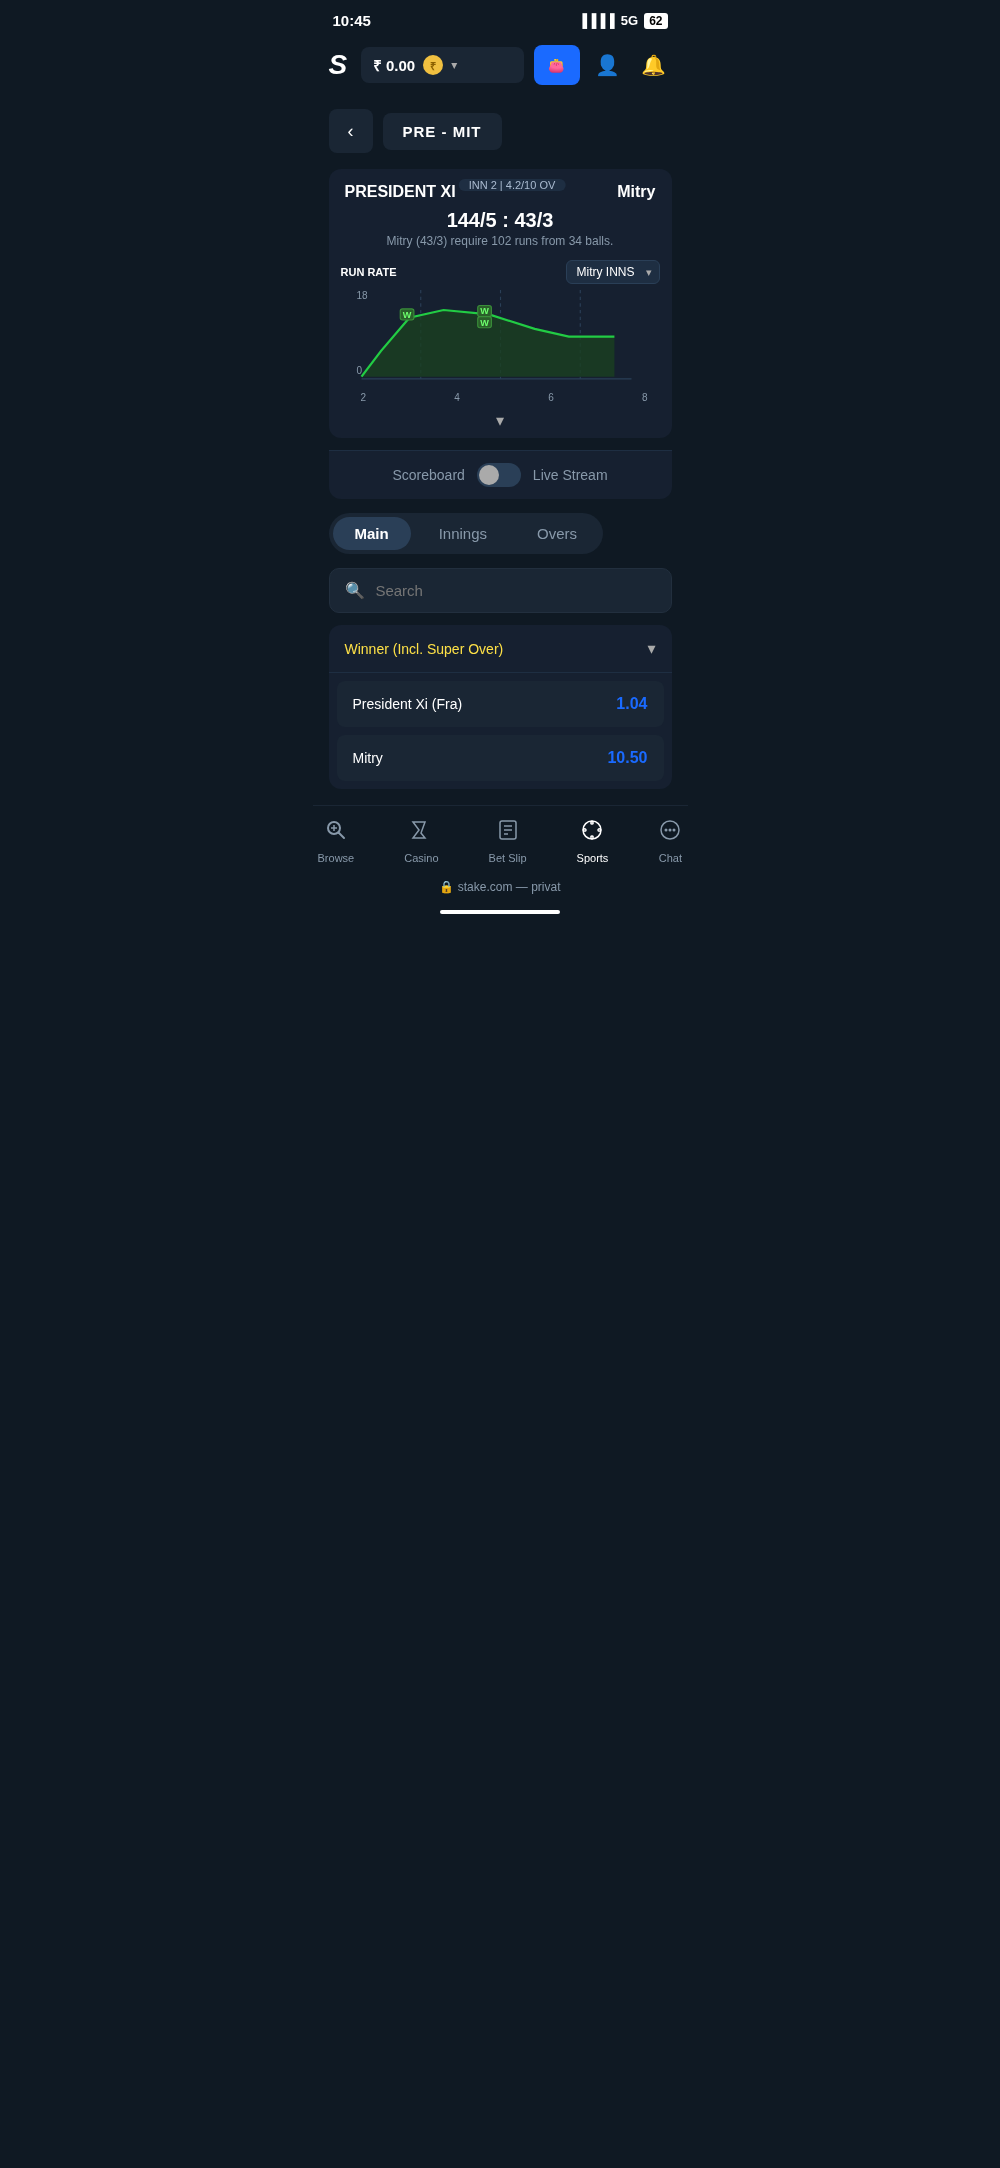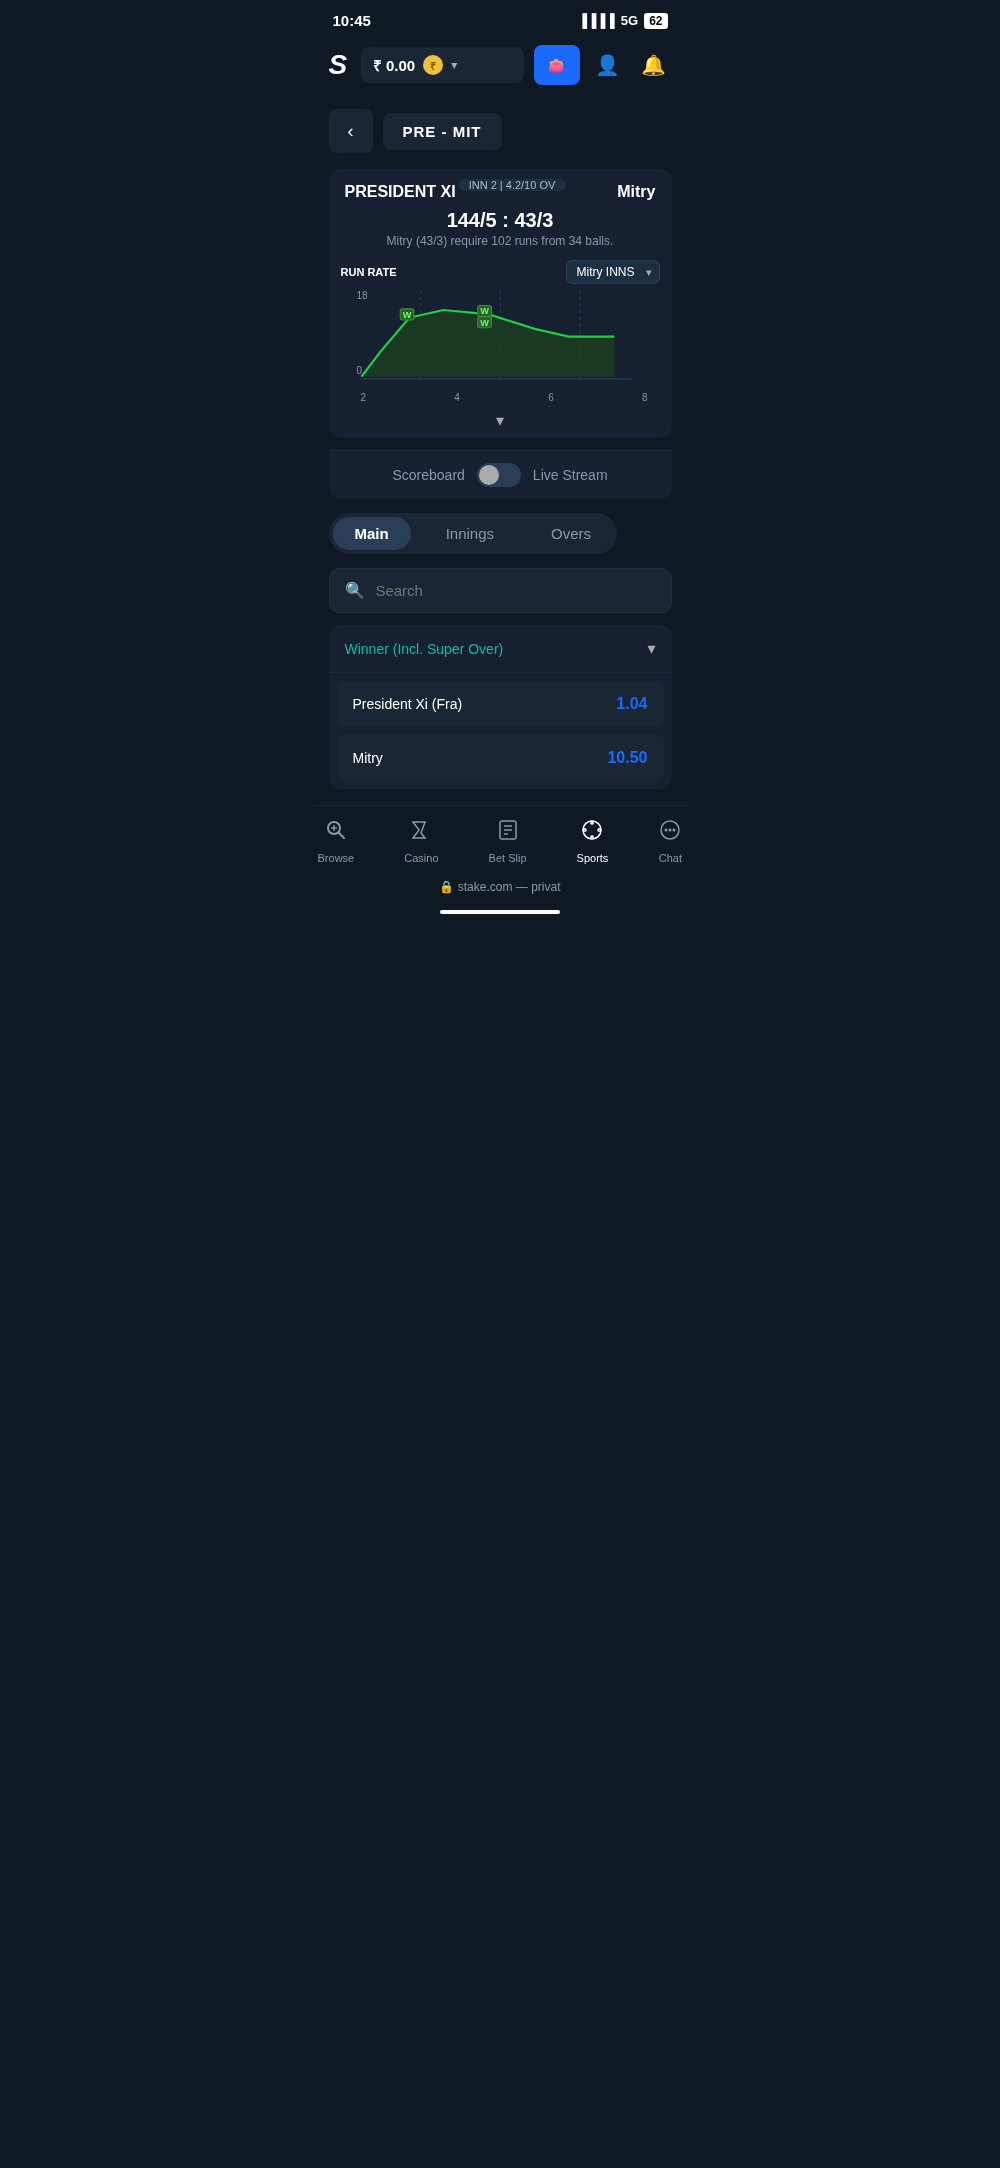--- a/index.html
+++ b/index.html
@@ -276,21 +276,21 @@
 
     
     .tabs-container {
       padding: 14px 16px;
     }
     .tabs {
       background: #1a2634;
       border-radius: 30px;
       display: inline-flex;
       padding: 4px;
-      gap: 13px;
+      gap: 6px;
       justify-content: center;
     }
     .tab {
       padding: 8px 22px;
       border-radius: 24px;
       font-size: 15px;
       font-weight: 500;
       cursor: pointer;
       color: #8899aa;
     }
@@ -330,21 +330,21 @@
       border-radius: 12px;
       overflow: hidden;
     }
     .bet-header {
       display: flex;
       justify-content: space-between;
       align-items: center;
       padding: 14px 16px;
       border-bottom: 1px solid #1e2e42;
     }
-    .bet-title { font-size: 14px; font-weight: 500; color: #14b8a6; }
+    .bet-title { font-size: 14px; font-weight: 500; color: #fde047; }
     .bet-chevron { color: #aaa; font-size: 16px; }
     .bet-option {
       display: flex;
       justify-content: space-between;
       align-items: center;
       padding: 14px 16px;
       background: #1a2634;
       margin: 8px;
       border-radius: 8px;
       cursor: pointer;

